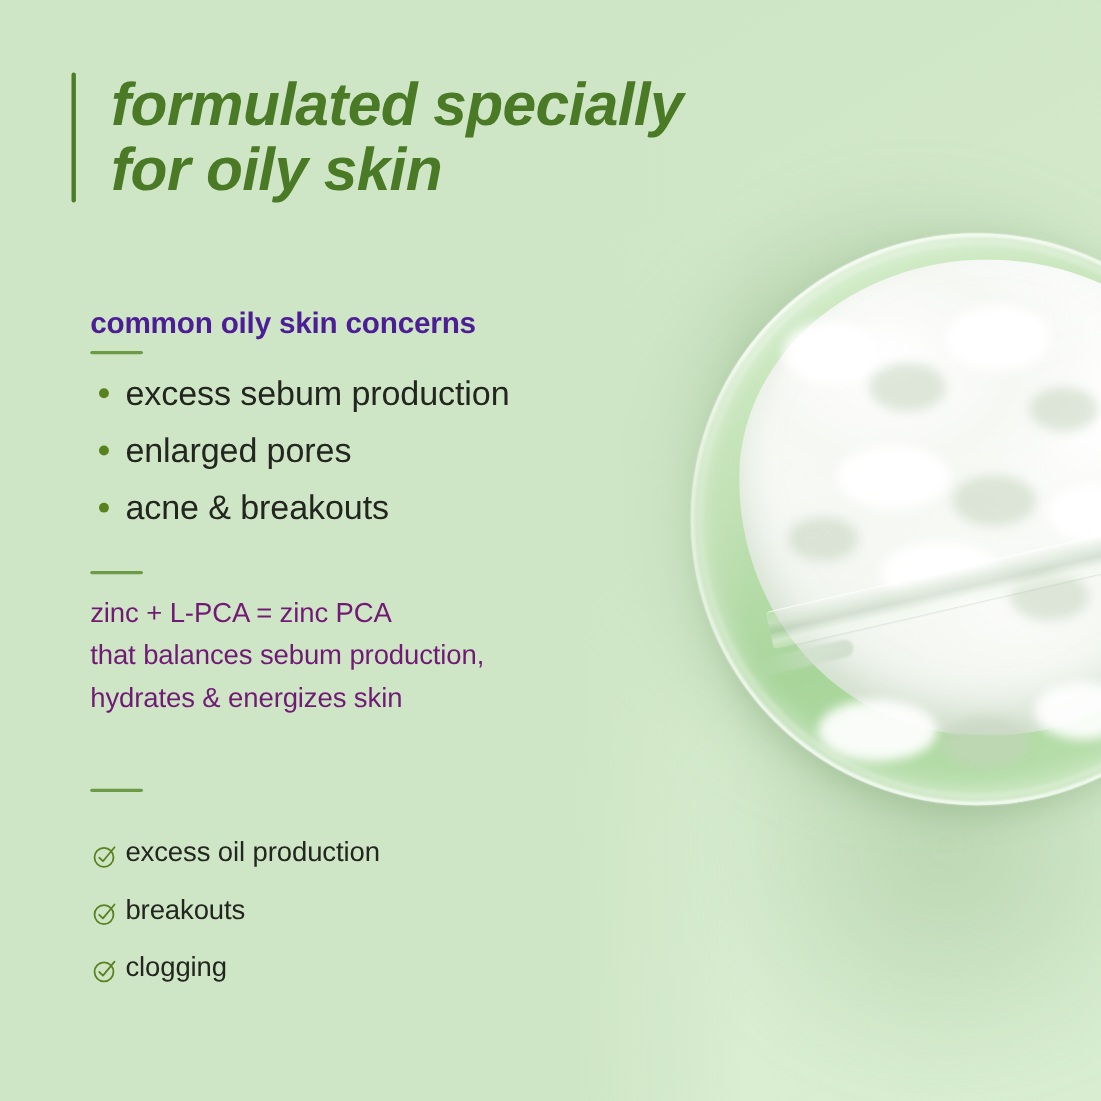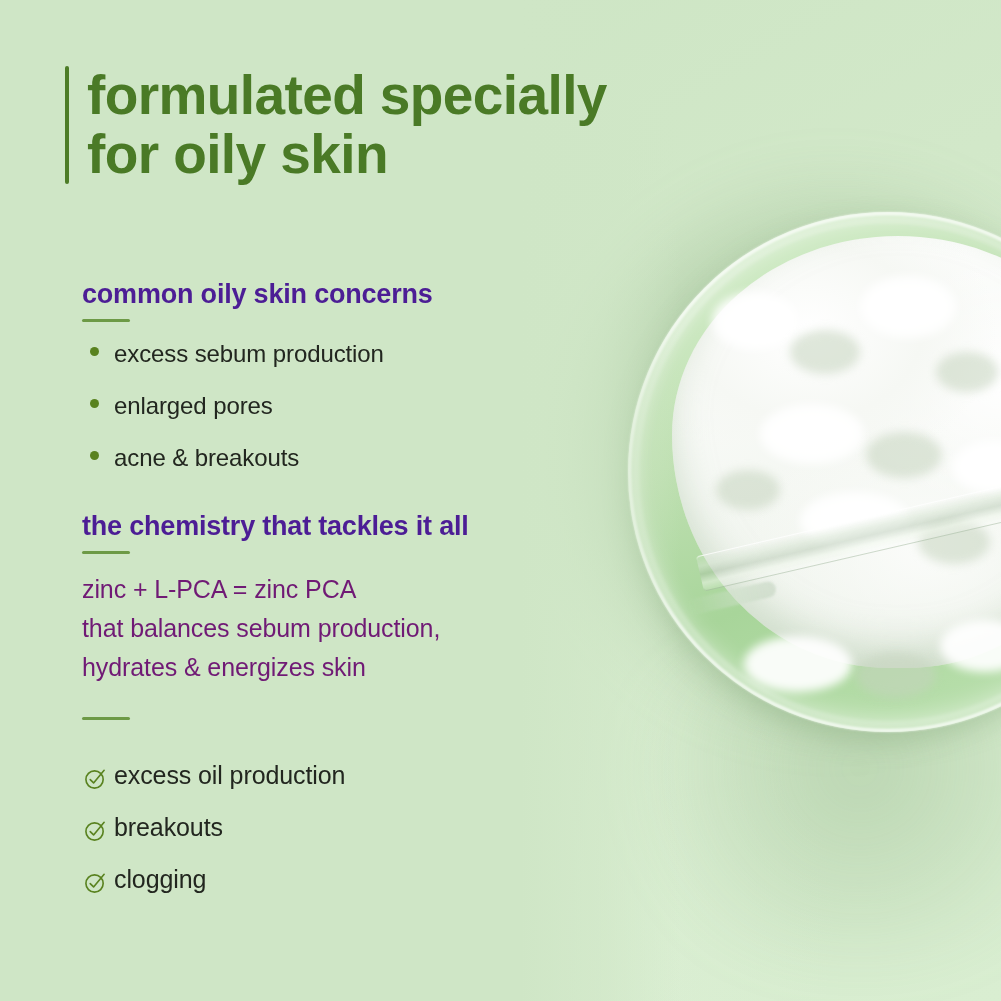--- a/index.html
+++ b/index.html
@@ -164,21 +164,22 @@
     position: absolute;
     inset: 0;
   }
 
   .headline-wrap {
     position: absolute;
     left: 65px;
     top: 66px;
     display: flex;
     align-items: stretch;
-    gap: 18px;
+    gap: 32px;
+    font-style: italic;
   }
   .headline-bar {
     width: 4px;
     background: #4d7c27;
     border-radius: 2px;
   }
   .headline {
     font-family: "Liberation Sans Narrow", "Liberation Sans", sans-serif;
     font-weight: bold;
     font-size: 55px;
@@ -212,21 +213,21 @@
 
   .bullet-list {
     list-style: none;
     margin: 18px 0 0 0;
     padding: 0;
   }
   .bullet-item {
     display: flex;
     align-items: baseline;
     height: 52px;
-    font-size: 24px;
+    font-size: 31px;
     color: #22261f;
     letter-spacing: -0.1px;
   }
   .dot {
     width: 9px;
     height: 9px;
     border-radius: 50%;
     background: #59821f;
     margin-right: 15px;
     margin-left: 8px;
@@ -323,21 +324,20 @@
           <span>enlarged pores</span>
         </li>
         <li class="bullet-item">
           <span class="dot"></span>
           <span>acne &amp; breakouts</span>
         </li>
       </ul>
     </div>
 
     <div class="section" style="top:510px;">
-      <h2 class="sec-heading">the chemistry that tackles it all</h2>
       <div class="sec-rule"></div>
       <p class="body-lines">zinc + L-PCA = zinc PCA
 that balances sebum production,
 hydrates &amp; energizes skin</p>
     </div>
 
     <div class="section" style="top:708px;">
       <div class="sec-rule"></div>
       <ul class="check-list">
         <li class="check-item">

